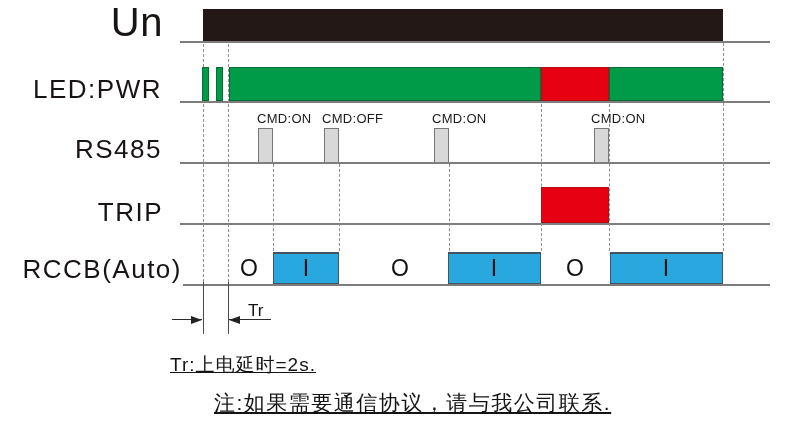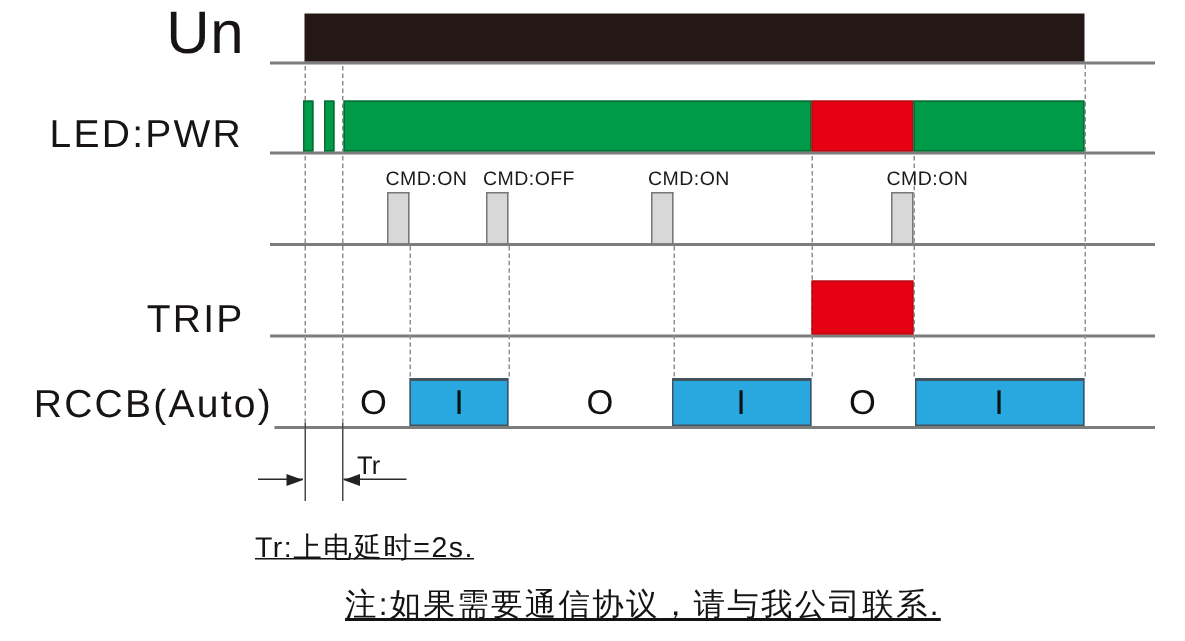--- a/index.html
+++ b/index.html
@@ -49,29 +49,30 @@
     transform: translateX(-50%);
   }
   .tick  { position: absolute; width: 1.2px; background: #4a4a4a; }
   .aline { position: absolute; height: 1.4px; background: #2b2b2b; }
   .ah { position: absolute; width: 0; height: 0; }
   .ah-right { border-left: 11px solid #222; border-top: 4px solid transparent; border-bottom: 4px solid transparent; }
   .ah-left  { border-right: 11px solid #222; border-top: 4px solid transparent; border-bottom: 4px solid transparent; }
 
   .note { position: absolute; color: #141414; white-space: nowrap; text-decoration: underline; }
   .note-tr   { left: 170px; top: 352px; font-size: 19px; letter-spacing: 1px; }
-  .note-comm { left: 230px; top: 389px; font-size: 21px; letter-spacing: 1.5px; }
-  .trlabel { position: absolute; left: 238px; top: 301px; font-size: 17px; color: #141414; }
+  .note-comm { left: 214px; top: 389px; font-size: 21px; letter-spacing: 1.5px; }
+  .trlabel { position: absolute; left: 248px; top: 301px; font-size: 17px; color: #141414; }
 </style>
 </head>
 <body>
 
 <div id="stage">
   <div class="lbl lbl-led">LED:PWR</div>
   <div class="lbl lbl-un">Un</div>
+  <div class="lbl lbl-rs485">RS485</div>
   <div class="lbl lbl-trip">TRIP</div>
   <div class="lbl lbl-rccb">RCCB(Auto)</div>
 
   <div id="layer">
       <div class="baseline" style="left: 180px; top: 41px; width: 590px;"></div>
       <div class="baseline" style="left: 180px; top: 101px; width: 590px;"></div>
       <div class="baseline" style="left: 180px; top: 162px; width: 590px;"></div>
       <div class="baseline" style="left: 180px; top: 223px; width: 590px;"></div>
       <div class="baseline" style="left: 183px; top: 284px; width: 587px;"></div>
       <div class="dash" style="left: 203px; top: 44px; height: 238px;"></div>

